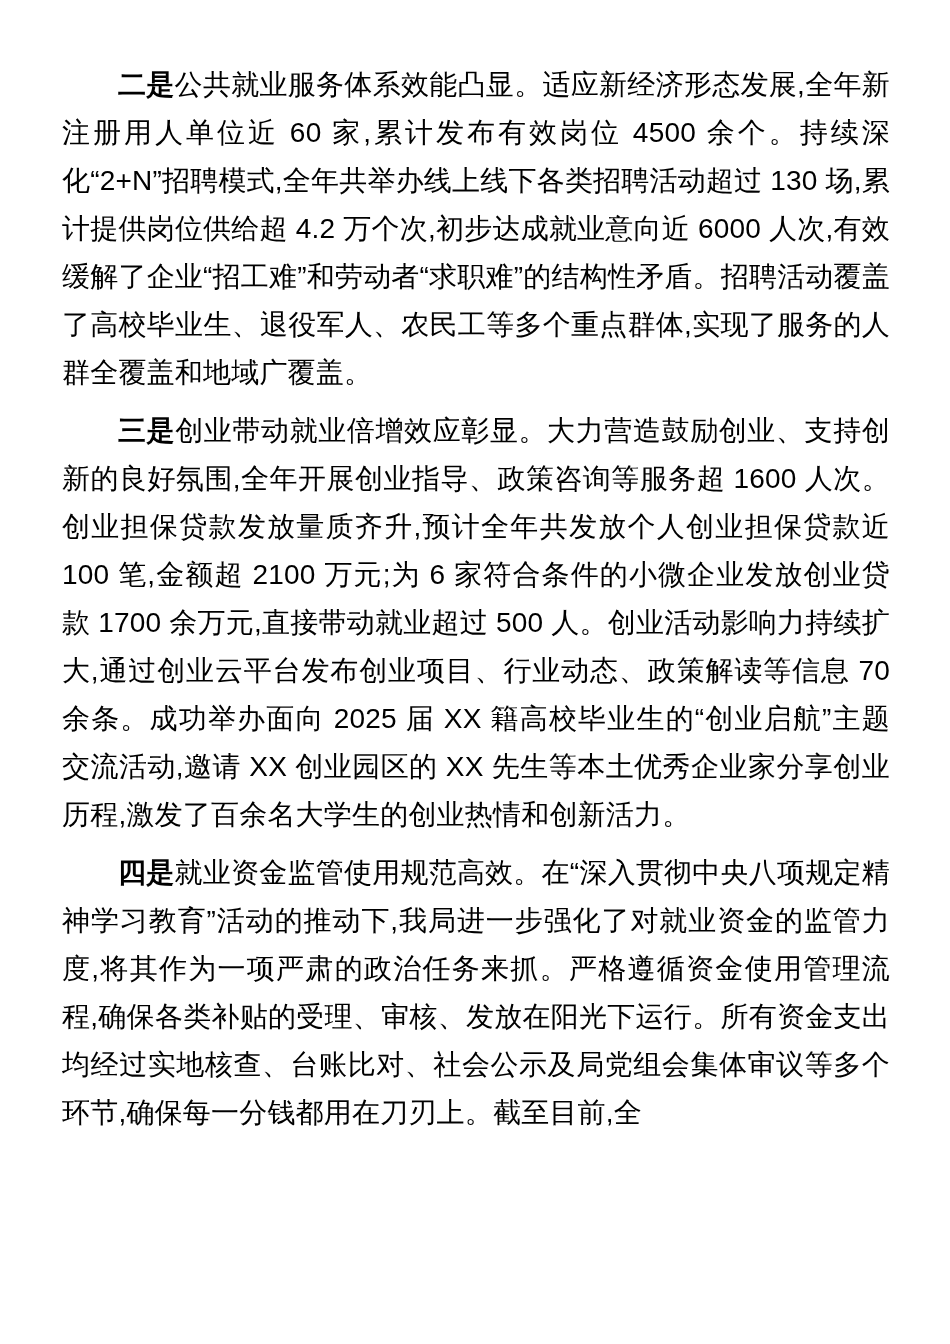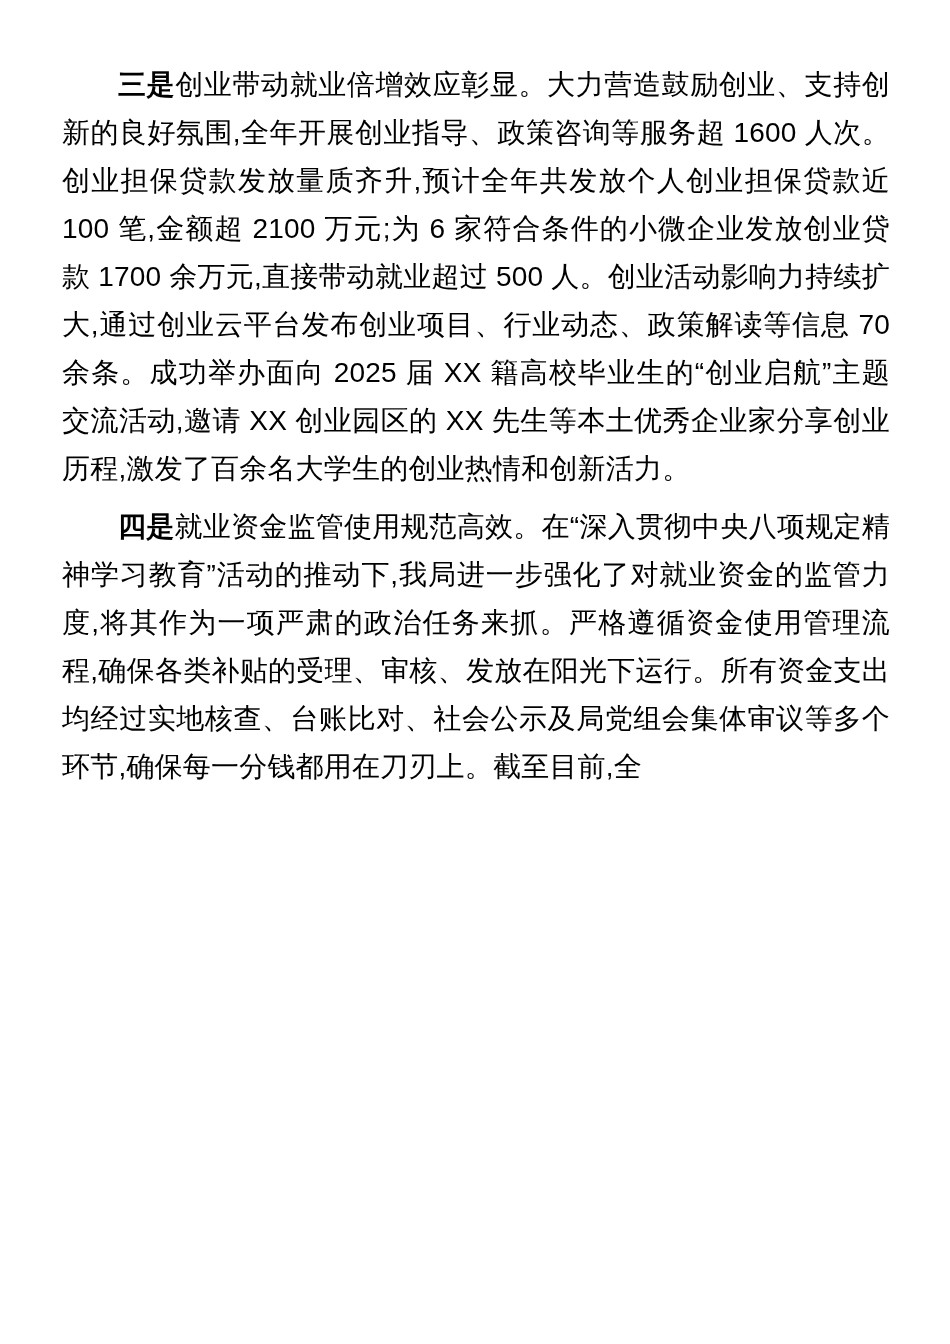--- a/index.html
+++ b/index.html
@@ -33,18 +33,19 @@
   .lead {
     font-weight: 700;
   }
 </style>
 </head>
 <body>
 
 <div class="page">
 
 
+  <p class="para indent"><b class="lead">二是</b><span>公共就业服务体系效能凸显。适应新经济形态发展,全年新注册用人单位近 60 家,累计发布有效岗位 4500 余个。持续深化“2+N”招聘模式,全年共举办线上线下各类招聘活动超过 130 场,累计提供岗位供给超 4.2 万个次,初步达成就业意向近 6000 人次,有效缓解了企业“招工难”和劳动者“求职难”的结构性矛盾。招聘活动覆盖了高校毕业生、退役军人、农民工等多个重点群体,实现了服务的人群全覆盖和地域广覆盖。</span></p>
 
   <p class="para indent"><b class="lead">三是</b><span>创业带动就业倍增效应彰显。大力营造鼓励创业、支持创新的良好氛围,全年开展创业指导、政策咨询等服务超 1600 人次。创业担保贷款发放量质齐升,预计全年共发放个人创业担保贷款近 100 笔,金额超 2100 万元;为 6 家符合条件的小微企业发放创业贷款 1700 余万元,直接带动就业超过 500 人。创业活动影响力持续扩大,通过创业云平台发布创业项目、行业动态、政策解读等信息 70 余条。成功举办面向 2025 届 XX 籍高校毕业生的“创业启航”主题交流活动,邀请 XX 创业园区的 XX 先生等本土优秀企业家分享创业历程,激发了百余名大学生的创业热情和创新活力。</span></p>
 
   <p class="para indent"><b class="lead">四是</b><span>就业资金监管使用规范高效。在“深入贯彻中央八项规定精神学习教育”活动的推动下,我局进一步强化了对就业资金的监管力度,将其作为一项严肃的政治任务来抓。严格遵循资金使用管理流程,确保各类补贴的受理、审核、发放在阳光下运行。所有资金支出均经过实地核查、台账比对、社会公示及局党组会集体审议等多个环节,确保每一分钱都用在刀刃上。截至目前,全</span></p>
 
 </div>
 
 </body></html>

